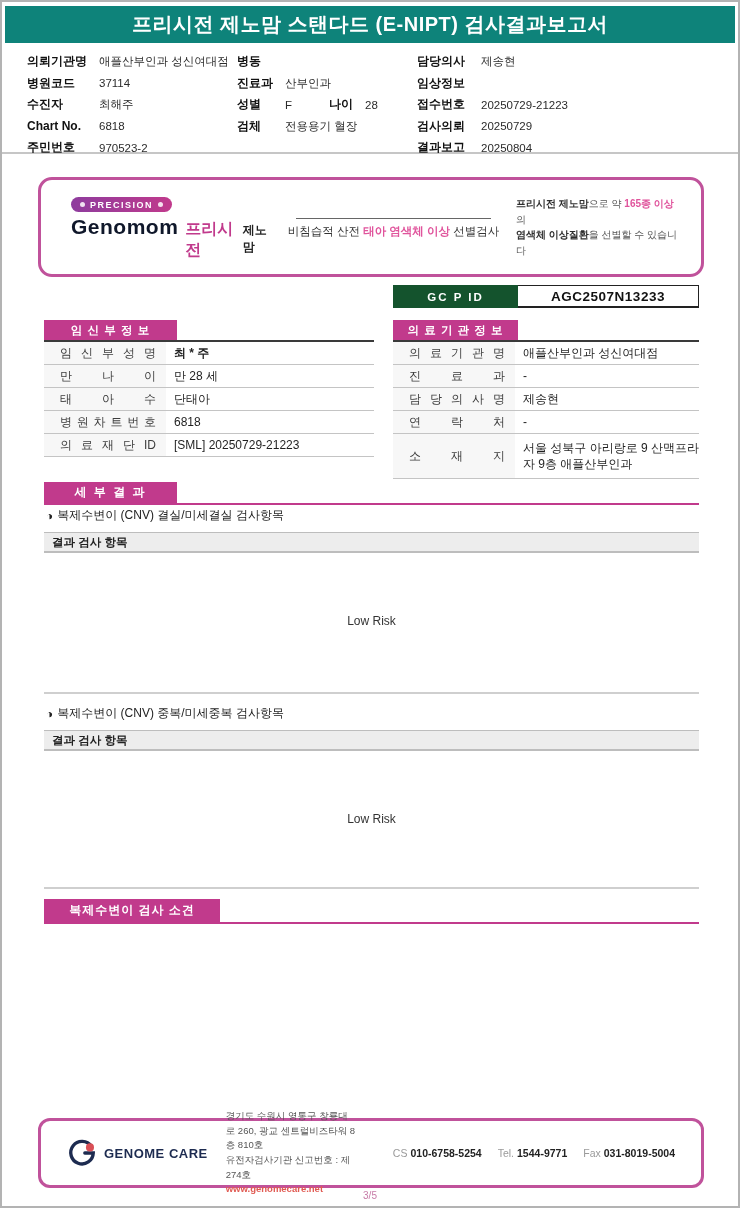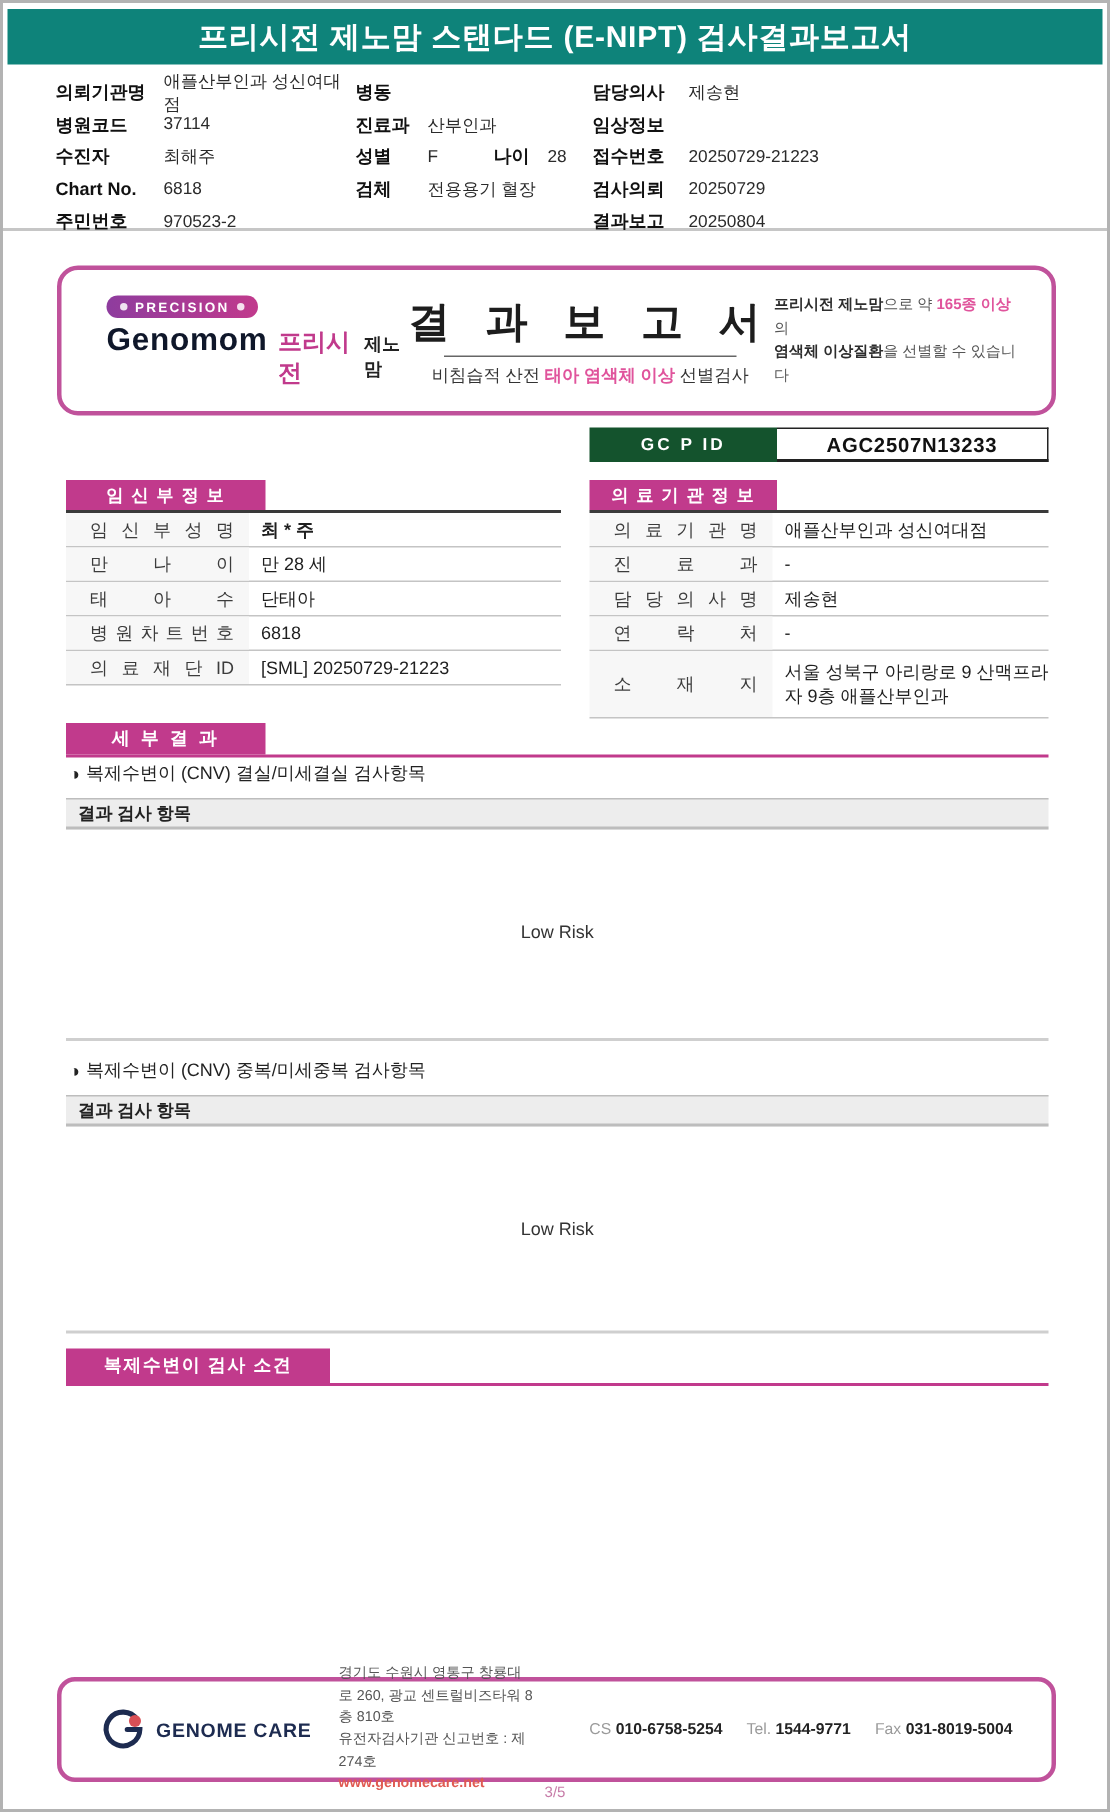--- a/index.html
+++ b/index.html
@@ -6,24 +6,24 @@
   body { font-family:"Liberation Sans","DejaVu Sans",sans-serif; background:#fff; }
   .page { position:relative; width:740px; height:1208px; background:#ffffff; border:2px solid #b3b3b3; overflow:hidden; }
 
   
   .top-section { position:absolute; top:0; left:0; right:0; height:152px; background:#fff; border-bottom:2px solid #c6c6c6; }
   .teal-bar { margin:4px 3px 0 3px; height:37px; background:#0E837A; color:#fff; display:flex; align-items:center; justify-content:center; font-size:20px; font-weight:bold; letter-spacing:0.5px; }
   .info-area { position:relative; height:108px; font-size:12px; }
   .hcol { position:absolute; top:8px; }
   .hcol1 { left:25px; width:208px; }
   .hcol2 { left:235px; width:165px; }
-  .hcol3 { left:393px; width:320px; }
+  .hcol3 { left:415px; width:320px; }
   .hrow { display:flex; align-items:center; height:21.5px; }
   .hlabel { font-weight:bold; color:#111; flex-shrink:0; }
-  .hcol1 .hlabel { width:72px;margin-left:10px; }
+  .hcol1 .hlabel { width:72px; }
   .hcol2 .hlabel { width:48px; }
   .hcol3 .hlabel { width:64px; }
   .hlabel2 { font-weight:bold; color:#111; width:36px; flex-shrink:0; }
   .hvalue { color:#2b2b2b; font-size:11.5px; }
   .hv-fixed { width:44px; flex-shrink:0; }
 
   
   .main { position:absolute; top:152px; left:0; right:0; bottom:0; background:#fff; }
 
   
@@ -179,21 +179,20 @@
           <span>PRECISION</span>
           <span class="badge-dot"></span>
         </span>
         <div class="brand-line">
           <span class="brand-en">Genomom</span>
           <span class="brand-kr-pink">프리시전</span>
           <span class="brand-kr-dark">제노맘</span>
         </div>
       </div>
       <div class="rtitle-block">
-        <div class="rtitle">결 과 보 고 서</div>
         <div class="rtitle-rule"></div>
         <div class="rsubtitle"><span>비침습적 산전 </span><span class="pink">태아 염색체 이상</span><span> 선별검사</span></div>
       </div>
       <div class="rnote">
         <b>프리시전 제노맘</b><span>으로 약 </span><span class="pink">165종 이상</span><span>의</span><br>
         <b>염색체 이상질환</b><span>을 선별할 수 있습니다</span>
       </div>
     </div>
 
     <div class="gcpid">

